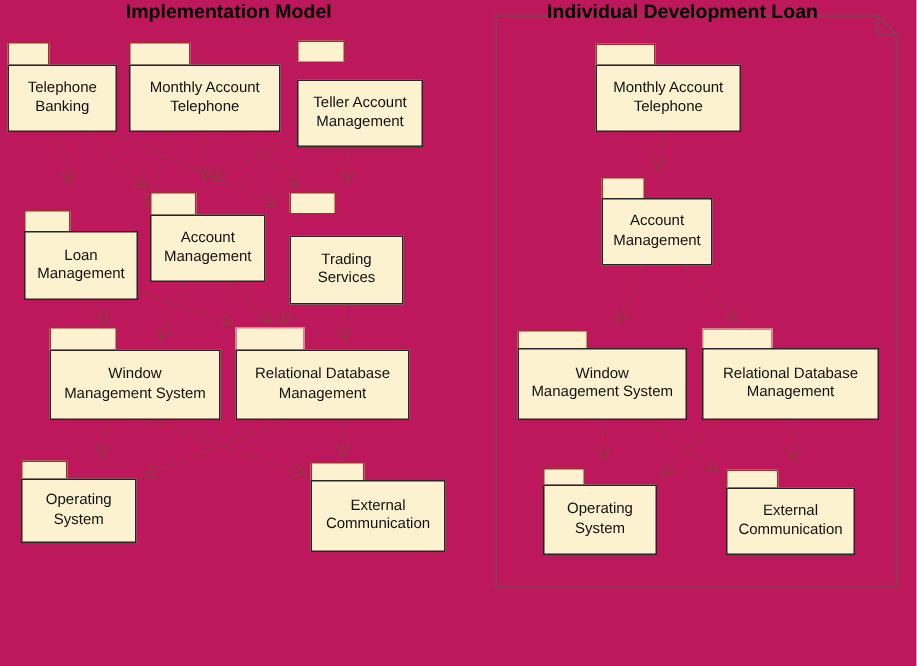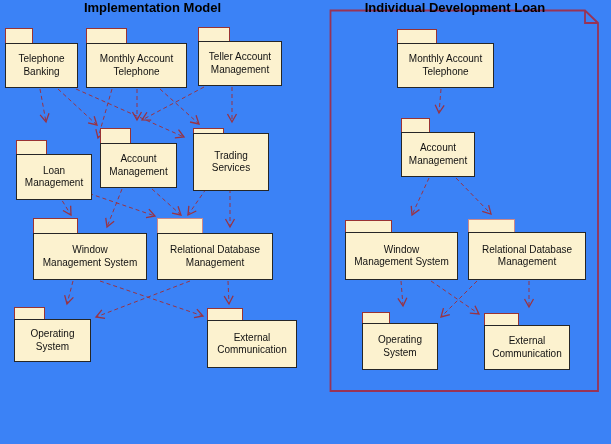--- a/index.html
+++ b/index.html
@@ -8,21 +8,21 @@
   #edges{position:absolute;left:0;top:0;z-index:0;}
   .pkg{position:absolute;z-index:1;cursor:default;}
   .pkg .tab{position:absolute;left:0;top:0;box-sizing:border-box;border-style:solid;border-width:1px;border-bottom:none;}
   .pkg .body{position:absolute;left:0;box-sizing:border-box;display:flex;align-items:center;justify-content:center;
              text-align:center;white-space:pre-line;font-size:10px;line-height:12.5px;color:#111;}
   .caption{position:absolute;font-weight:bold;font-size:13px;color:#000;text-align:center;z-index:1;}
 </style>
 </head>
 <body>
 
-<div id="app" style="background: #3b82f6;">
+<div id="app" style="background: #be185d;">
   <svg id="edges" width="611" height="444">
       <defs>
         <marker id="arrowhead" viewBox="-10 -6 12 12" markerWidth="12" markerHeight="12" refX="0" refY="0" orient="auto" markerUnits="userSpaceOnUse">
           <path d="M-8,-4.5 L0,0 L-8,4.5" fill="none" stroke="#993344" stroke-width="1.3"></path>
         </marker>
       </defs>
       <path d="M330.5,10.5 H585 L598,23 V391 H330.5 Z M585,10.5 V23 H598" fill="none" stroke="#993355" stroke-width="1.8"></path>
       <line x1="40" y1="89" x2="46" y2="122" stroke="#993344" stroke-width="1" stroke-dasharray="4 3" marker-end="url(#arrowhead)"></line>
       <line x1="58" y1="89" x2="97" y2="125" stroke="#993344" stroke-width="1" stroke-dasharray="4 3" marker-end="url(#arrowhead)"></line>
       <line x1="76" y1="89" x2="184" y2="137" stroke="#993344" stroke-width="1" stroke-dasharray="4 3" marker-end="url(#arrowhead)"></line>
@@ -56,36 +56,36 @@
       <div class="body" style="top: 15px; width: 73px; height: 45px; background: rgb(252, 242, 207); border: 1px solid rgb(38, 38, 38);"><span>Telephone
 Banking</span></div>
     </div>
     <div class="pkg" style="left: 86px; top: 28px; width: 103px; height: 62px;">
       <div class="tab" style="width: 41px; height: 15px; background: rgb(252, 242, 207); border-color: rgb(153, 51, 51);"></div>
       <div class="body" style="top: 15px; width: 101px; height: 45px; background: rgb(252, 242, 207); border: 1px solid rgb(38, 38, 38);"><span>Monthly Account
 Telephone</span></div>
     </div>
     <div class="pkg" style="left: 198px; top: 27px; width: 86px; height: 61px;">
       <div class="tab" style="width: 32px; height: 14px; background: rgb(252, 242, 207); border-color: rgb(153, 51, 51);"></div>
-      <div class="body" style="top: 14px; width: 84px; height: 45px; background: rgb(252, 242, 207); border: 1px solid rgb(38, 38, 38);"><span>Teller Account
+      <div class="body" style="top: 26px; width: 84px; height: 45px; background: rgb(252, 242, 207); border: 1px solid rgb(38, 38, 38);"><span>Teller Account
 Management</span></div>
     </div>
     <div class="pkg" style="left: 16px; top: 140px; width: 78px; height: 62px;">
       <div class="tab" style="width: 31px; height: 14px; background: rgb(252, 242, 207); border-color: rgb(153, 51, 51);"></div>
       <div class="body" style="top: 14px; width: 76px; height: 46px; background: rgb(252, 242, 207); border: 1px solid rgb(38, 38, 38);"><span>Loan
 Management</span></div>
     </div>
     <div class="pkg" style="left: 100px; top: 128px; width: 79px; height: 62px;">
       <div class="tab" style="width: 31px; height: 15px; background: rgb(252, 242, 207); border-color: rgb(153, 51, 51);"></div>
       <div class="body" style="top: 15px; width: 77px; height: 45px; background: rgb(252, 242, 207); border: 1px solid rgb(38, 38, 38);"><span>Account
 Management</span></div>
     </div>
     <div class="pkg" style="left: 193px; top: 128px; width: 78px; height: 62px;">
       <div class="tab" style="width: 31px; height: 14px; background: rgb(252, 242, 207); border-color: rgb(153, 51, 51);"></div>
-      <div class="body" style="top: 5px; width: 76px; height: 58px; background: rgb(252, 242, 207); border: 1px solid rgb(38, 38, 38);"><span>Trading
+      <div class="body" style="top: 29px; width: 76px; height: 46px; background: rgb(252, 242, 207); border: 1px solid rgb(38, 38, 38);"><span>Trading
 Services</span></div>
     </div>
     <div class="pkg" style="left: 33px; top: 218px; width: 116px; height: 64px;">
       <div class="tab" style="width: 45px; height: 15px; background: rgb(252, 242, 207); border-color: rgb(153, 51, 51);"></div>
       <div class="body" style="top: 15px; width: 114px; height: 47px; background: rgb(252, 242, 207); border: 1px solid rgb(38, 38, 38);"><span>Window
 Management System</span></div>
     </div>
     <div class="pkg" style="left: 157px; top: 218px; width: 118px; height: 64px;">
       <div class="tab" style="width: 46px; height: 15px; background: rgb(252, 242, 207); border-color: rgb(204, 136, 136);"></div>
       <div class="body" style="top: 15px; width: 116px; height: 47px; background: rgb(252, 242, 207); border: 1px solid rgb(38, 38, 38);"><span>Relational Database

